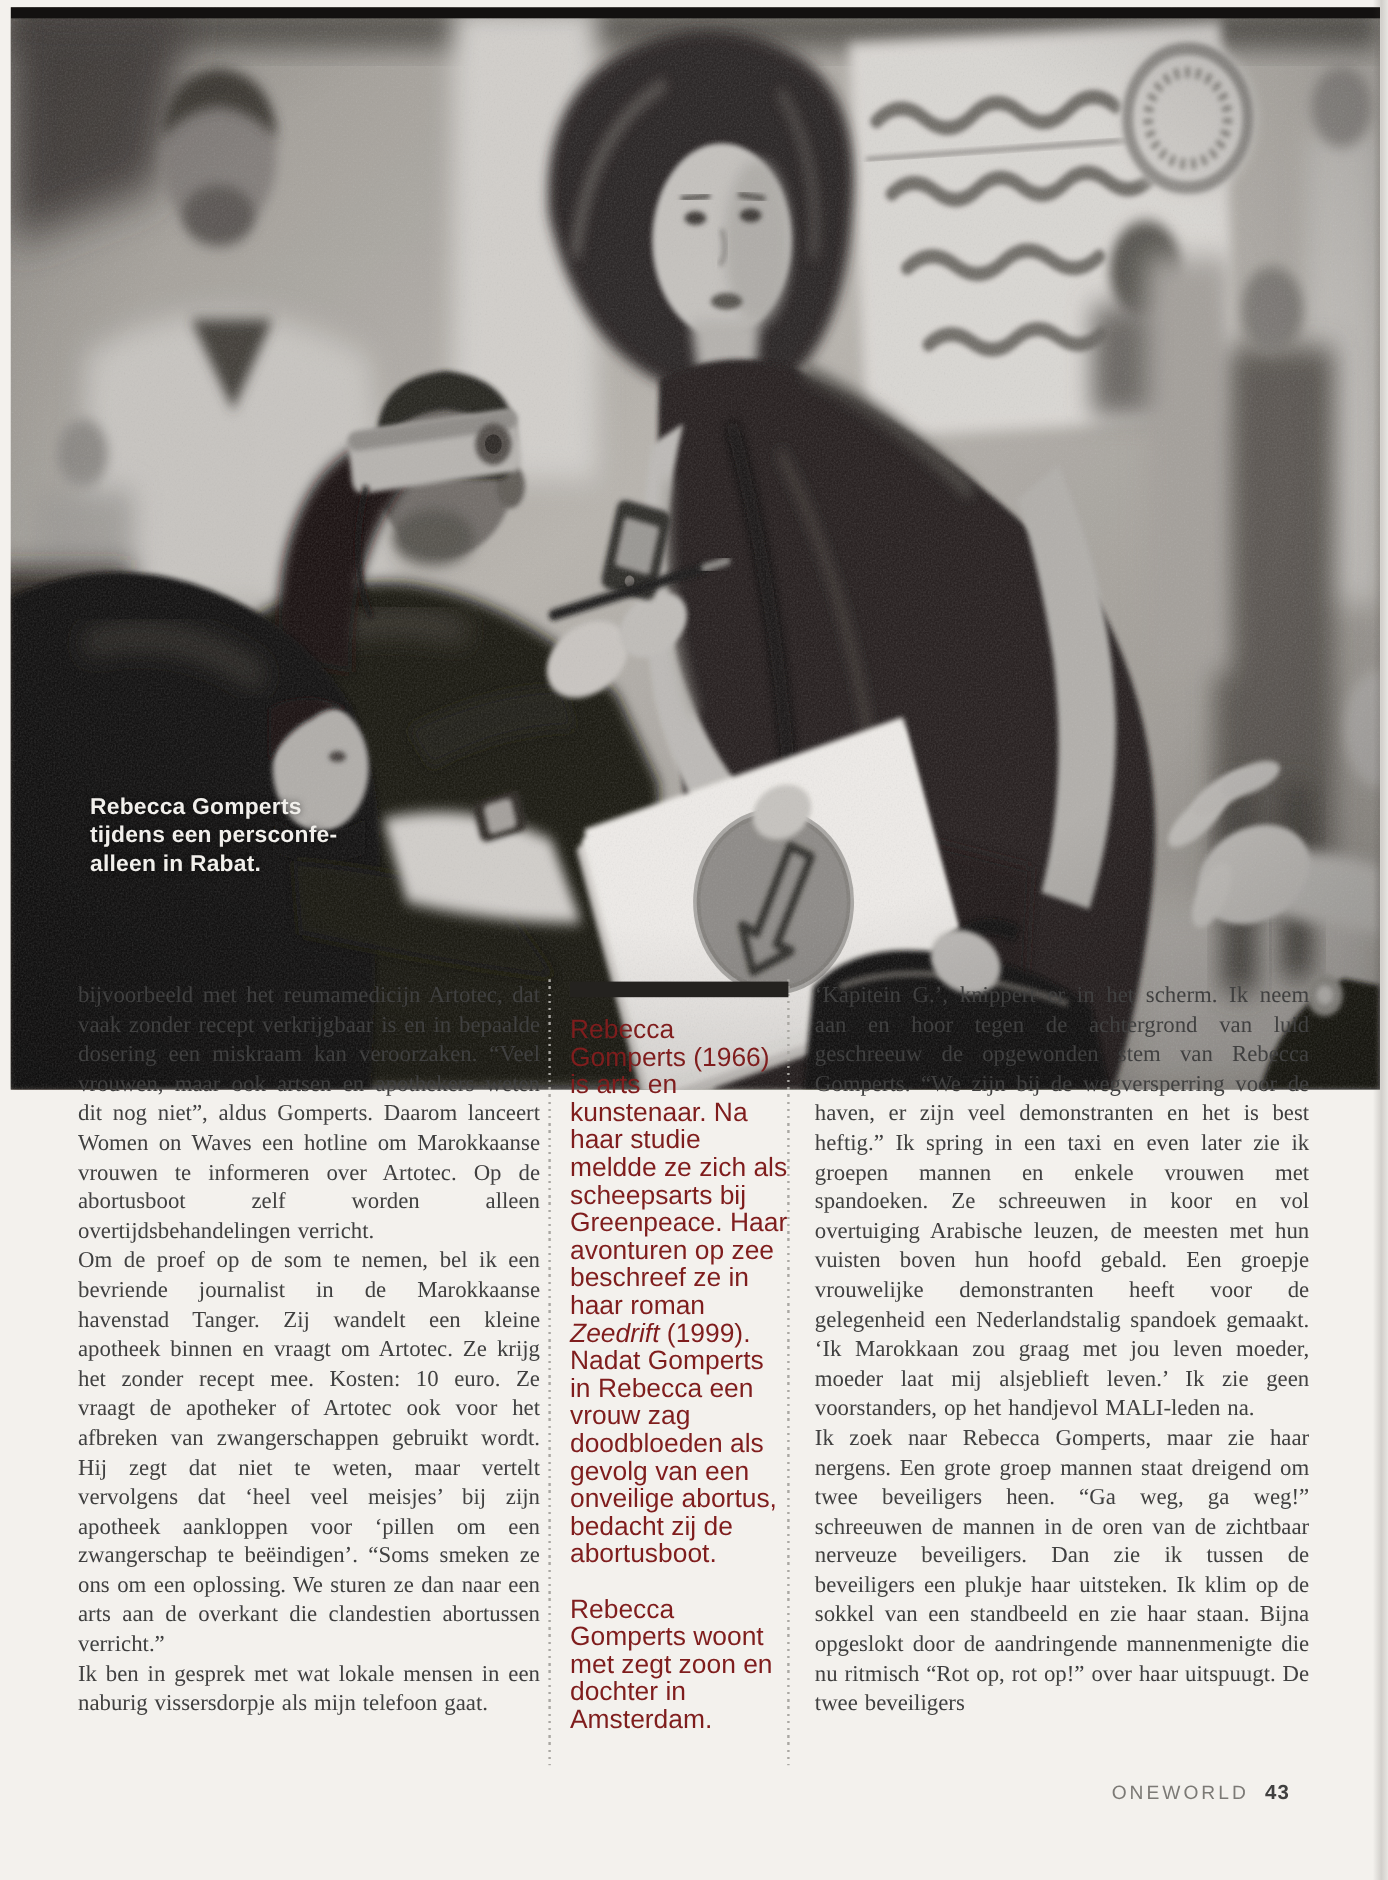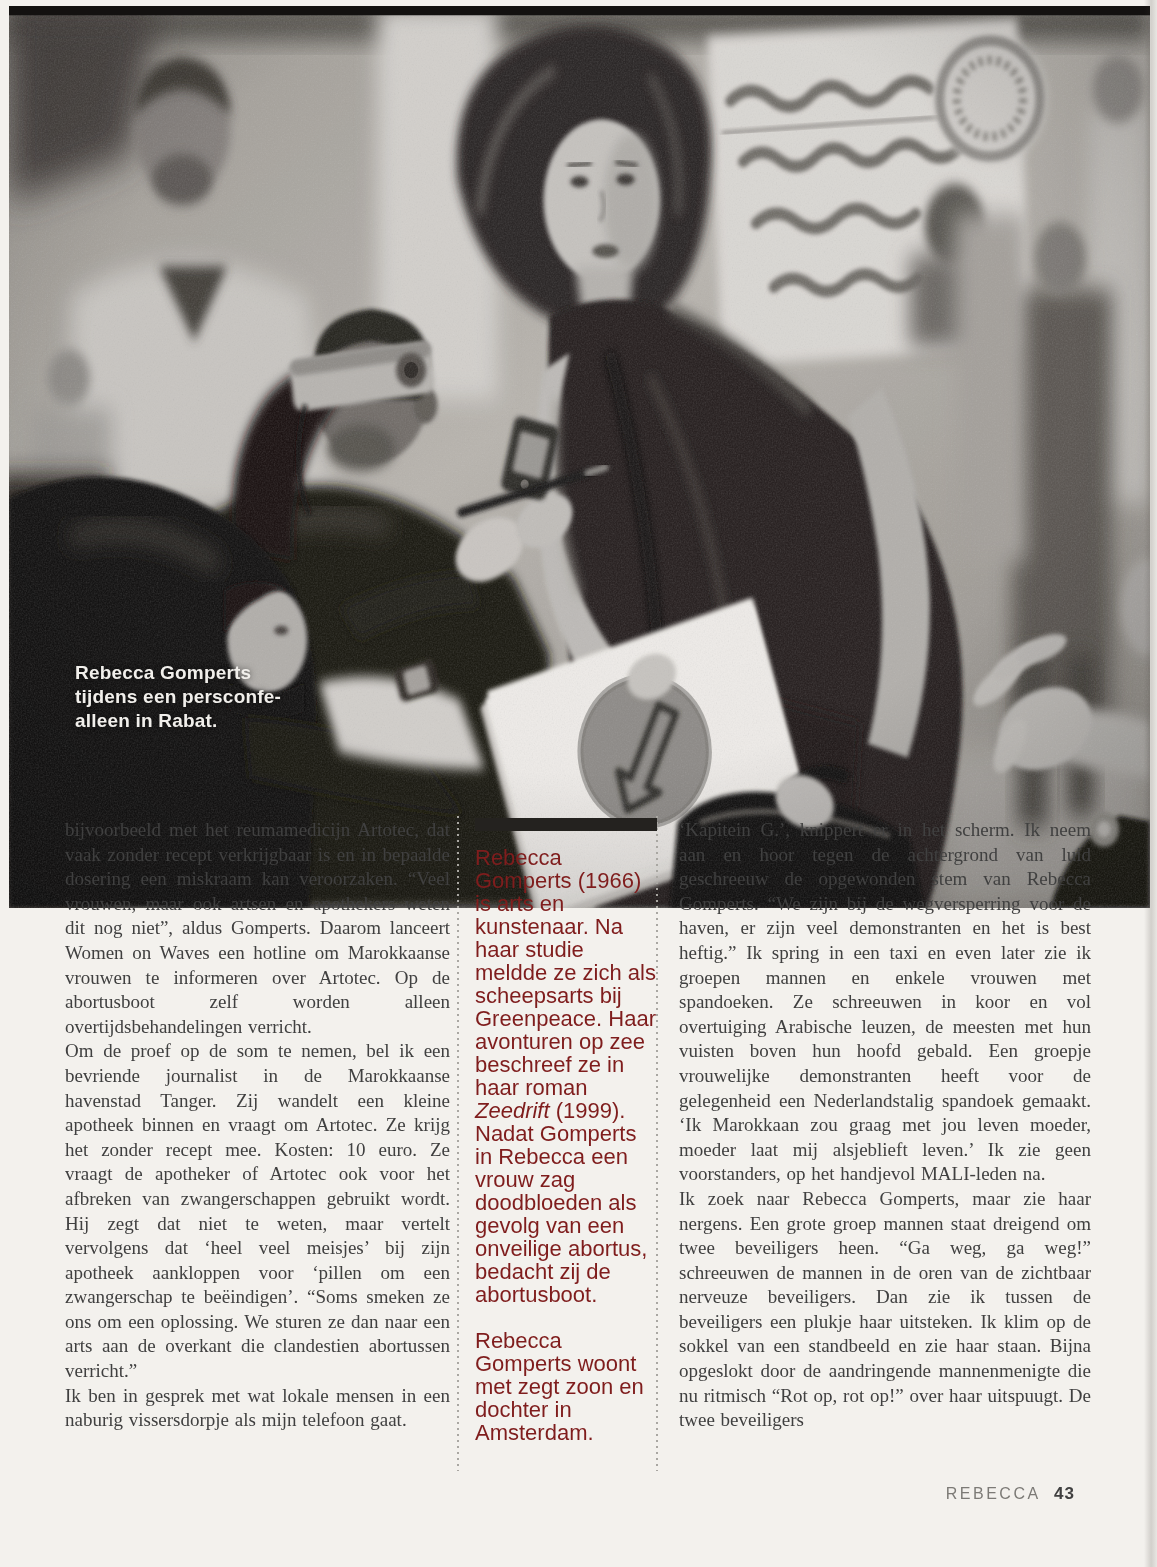--- a/index.html
+++ b/index.html
@@ -276,18 +276,18 @@
     </div>
 
     <div class="col3 serif">
       <p>‘Kapitein G.’, knippert er in het scherm. Ik neem aan en hoor tegen de achtergrond van luid geschreeuw de opgewonden stem van Rebecca Gomperts. “We zijn bij de wegversperring voor de haven, er zijn veel demonstranten en het is best heftig.” Ik spring in een taxi en even later zie ik groepen mannen en enkele vrouwen met spandoeken. Ze schreeuwen in koor en vol overtuiging Arabische leuzen, de meesten met hun vuisten boven hun hoofd gebald. Een groepje vrouwelijke demonstranten heeft voor de gelegenheid een Nederlandstalig spandoek gemaakt. ‘Ik Marokkaan zou graag met jou leven moeder, moeder laat mij alsjeblieft leven.’ Ik zie geen voorstanders, op het handjevol MALI-leden na.</p>
       <p>Ik zoek naar Rebecca Gomperts, maar zie haar nergens. Een grote groep mannen staat dreigend om twee beveiligers heen. “Ga weg, ga weg!” schreeuwen de mannen in de oren van de zichtbaar nerveuze beveiligers. Dan zie ik tussen de beveiligers een plukje haar uitsteken. Ik klim op de sokkel van een standbeeld en zie haar staan. Bijna opgeslokt door de aandringende mannenmenigte die nu ritmisch “Rot op, rot op!” over haar uitspuugt. De twee beveiligers</p>
     </div>
 
   </div>
 
   <div class="footer">
-    <span class="mag">REBECCA</span>
+    <span class="mag">ONEWORLD</span>
     <span class="num">43</span>
   </div>
 
   <div class="edge-shadow"></div>
 </div>
 
 </body></html>

